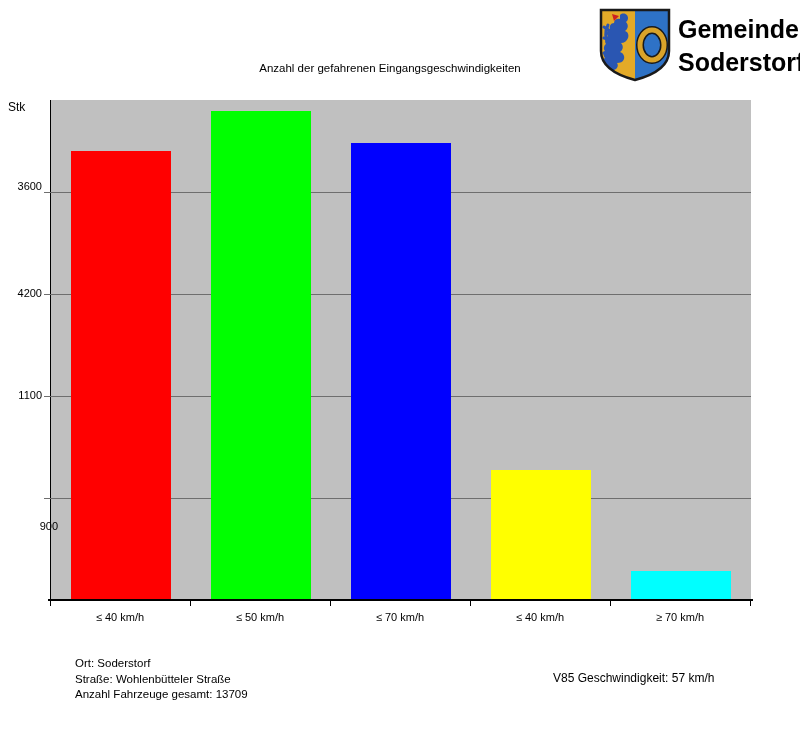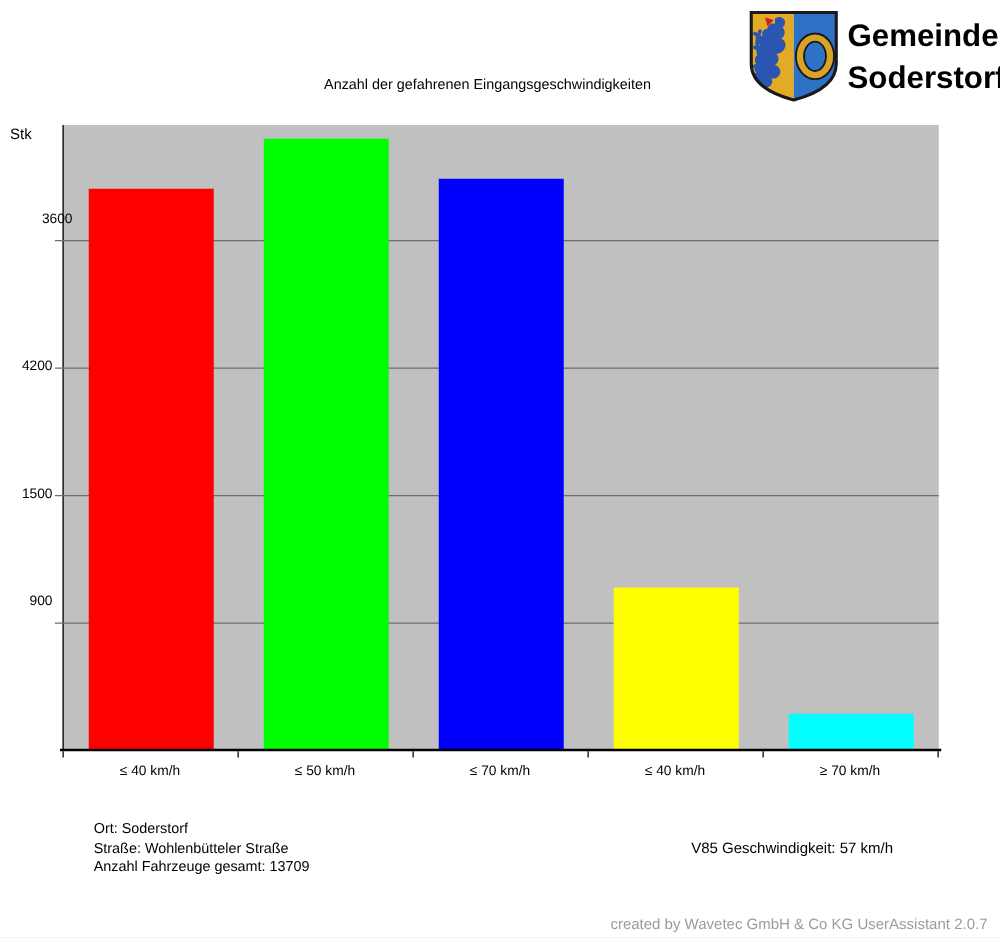--- a/index.html
+++ b/index.html
@@ -83,26 +83,25 @@
   <div class="x-axis"></div>
 
   <div class="info">
     <div>Ort: Soderstorf</div>
     <div>Straße: Wohlenbütteler Straße</div>
     <div>Anzahl Fahrzeuge gesamt: 13709</div>
   </div>
 
   <div class="v85">V85 Geschwindigkeit: 57 km/h</div>
 
-  <div class="credit">created by Wavetec GmbH &amp; Co KG UserAssistant 2.0.7</div>
 
-<div class="ytick" style="top: 475px;">900</div>
-    <div class="ytick" style="top: 388.918px;">1500</div>
+<div class="ytick" style="top: 520px; padding-left: 16px;">900</div>
+    <div class="ytick" style="top: 388.918px;">1100</div>
     <div class="ytick" style="top: 286.878px;">4200</div>
-    <div class="ytick" style="top: 169px; padding-left: 16px;">3600</div>
+    <div class="ytick" style="top: 180px;">3600</div>
     <div class="xtick" style="left: 50px;"></div>
     <div class="xtick" style="left: 190px;"></div>
     <div class="xtick" style="left: 330px;"></div>
     <div class="xtick" style="left: 470px;"></div>
     <div class="xtick" style="left: 610px;"></div>
     <div class="xtick" style="left: 750px;"></div>
     <div class="xlabel" style="left: 50px; width: 140px;">≤ 40 km/h</div>
     <div class="xlabel" style="left: 190px; width: 140px;">≤ 50 km/h</div>
     <div class="xlabel" style="left: 330px; width: 140px;">≤ 70 km/h</div>
     <div class="xlabel" style="left: 470px; width: 140px;">≤ 40 km/h</div>

